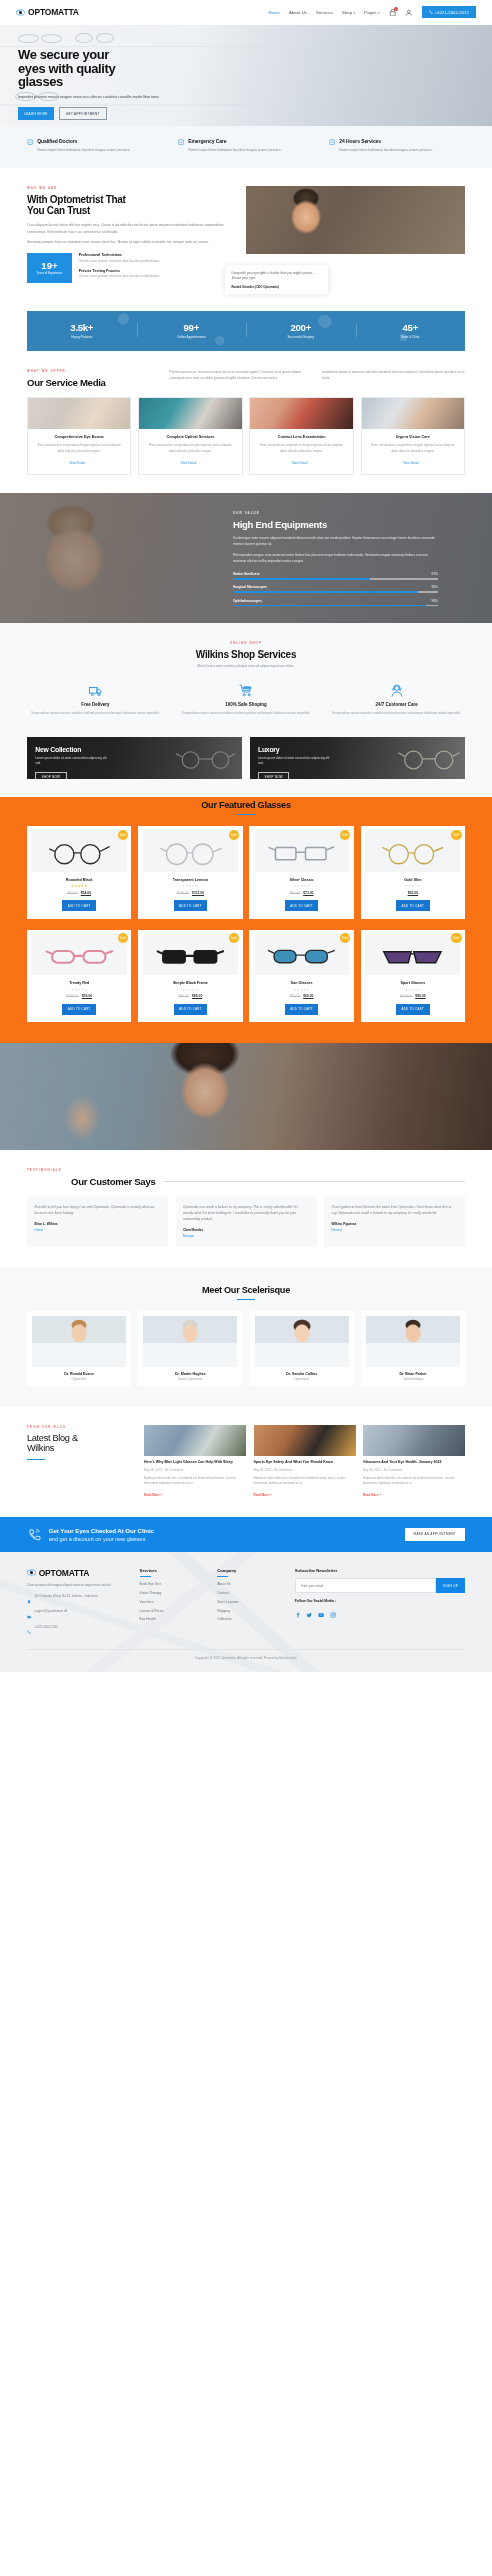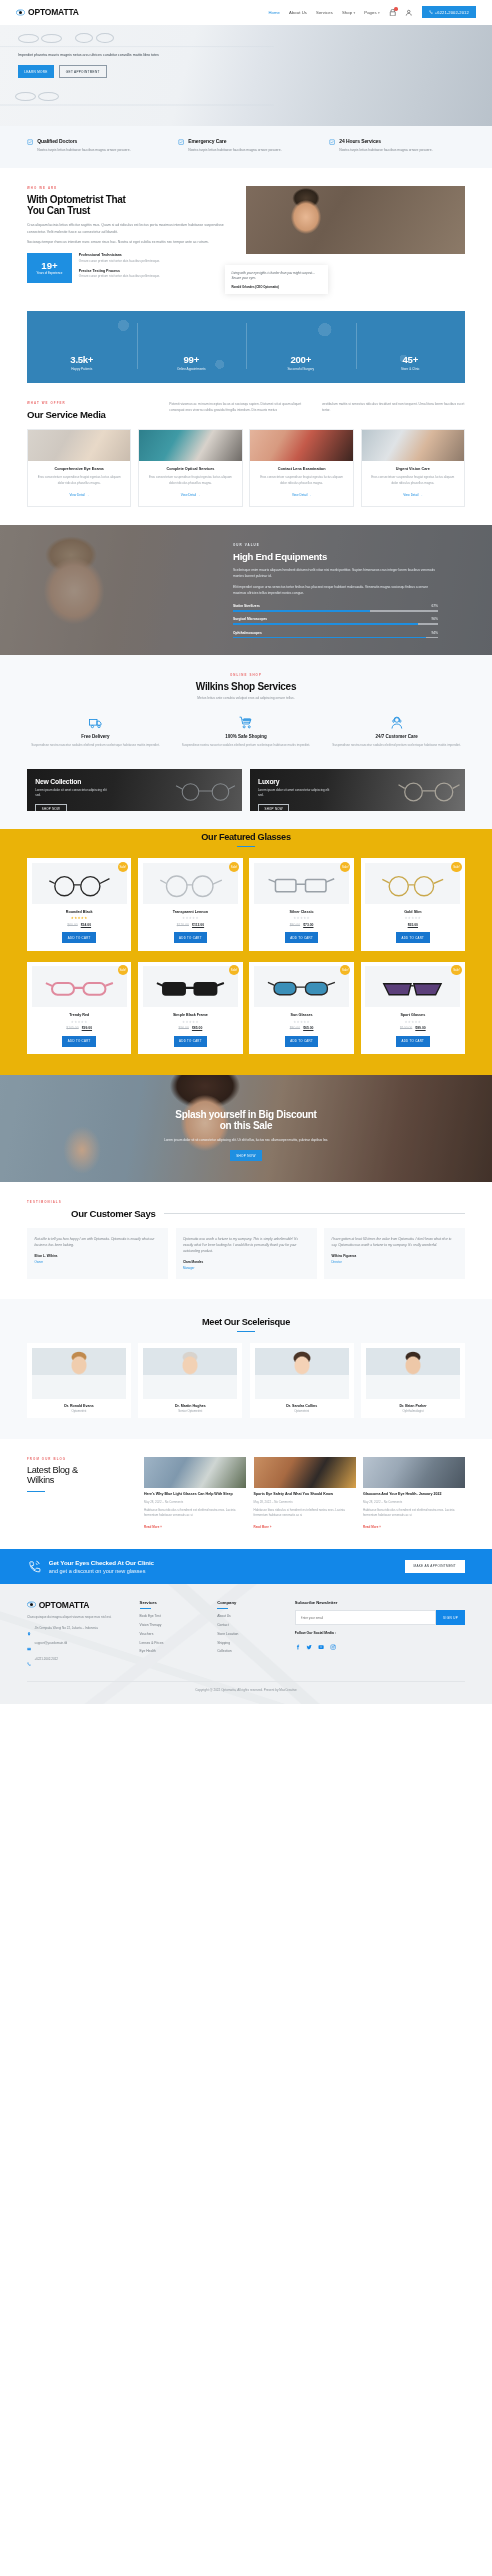--- a/index.html
+++ b/index.html
@@ -135,21 +135,21 @@
       radial-gradient(circle 13.7px at 22% 20%, #fff 0 40%, transparent 41%),
       radial-gradient(circle 11px at 44% 74%, #fff 0 40%, transparent 41%),
       radial-gradient(circle 16.4px at 68% 26%, #fff 0 40%, transparent 41%),
       radial-gradient(circle 9.6px at 86% 66%, #fff 0 40%, transparent 41%);
   }
   .stat { flex: 1; text-align: center; position: relative; z-index: 2; }
   .stat + .stat::before {
     content: ""; position: absolute; left: 0; top: 1.4px; bottom: 1.4px; width: 0.7px;
     background: rgba(255,255,255,.22);
   }
-  .stat .num { font-size: 9.6px; font-weight: bold; color: #fff; letter-spacing: -0.3px; margin-top: 32px; }
+  .stat .num { font-size: 9.6px; font-weight: bold; color: #fff; letter-spacing: -0.3px; }
   .stat .lbl { font-size: 3.1px; color: #eaf3fa; margin-top: 2.1px; }
 
   
   .scope { padding: 4.1px 0 18px; background: #fff; }
   .scope-head { display: flex; gap: 12.3px; align-items: flex-start; }
   .scope-head-l { width: 130px; }
   .scope-head h2 {
     font-size: 9.6px; font-weight: bold; color: #111; margin-top: 4.1px; letter-spacing: -0.3px;
   }
   .scope-head-r { flex: 1; display: flex; gap: 9.6px; }
@@ -207,21 +207,21 @@
   .promo-card .btn-sm {
     margin-top: 5.5px; display: inline-block; font-size: 2.9px; color: #fff;
     border: 0.7px solid #b9bfc4; padding: 2.7px 5.5px; letter-spacing: 0.3px; position: relative; z-index: 3;
   }
   .promo-glass {
     position: absolute; right: 5.5px; top: 8.2px; width: 62px; height: 27px;
     opacity: .85;
   }
 
   
-  .products { background: #eab308; padding: 2.7px 0 20.5px; text-align: center; }
+  .products { background: #f97316; padding: 2.7px 0 20.5px; text-align: center; }
   .products h2 { font-size: 9.2px; font-weight: bold; color: #111; letter-spacing: -0.3px; }
   .title-rule { width: 18px; height: 1.1px; background: #1e8fe1; margin: 4.1px auto 0; }
   .prow { display: flex; gap: 6.8px; margin-top: 11px; }
   .pcard { flex: 1; background: #fff; padding: 4.8px 4.8px 7.5px; position: relative; }
   .pcard-img { height: 41px; background: #f3f5f7; position: relative; overflow: hidden; }
   .sale-badge {
     position: absolute; right: 3.4px; top: 3.4px; width: 10.3px; height: 10.3px; border-radius: 50%;
     background: #f5b722; color: #fff; font-size: 2.9px; display: flex; align-items: center;
     justify-content: center; z-index: 4;
   }
@@ -383,20 +383,25 @@
   <div class="hero-photo"></div>
   <div class="hero-shelf">
     <span class="glasses-ghost" style="left:18px;top:9.6px;width:20.5px;height:9px;"></span>
     <span class="glasses-ghost" style="left:41px;top:9.6px;width:20.5px;height:9px;"></span>
     <span class="glasses-ghost" style="left:75px;top:8.2px;width:18px;height:10.3px;"></span>
     <span class="glasses-ghost" style="left:96px;top:8.2px;width:18px;height:10.3px;"></span>
     <span class="glasses-ghost" style="left:15px;top:67px;width:20.5px;height:9px;"></span>
     <span class="glasses-ghost" style="left:38px;top:67px;width:20.5px;height:9px;"></span>
   </div>
   <div class="hero-inner">
+    <h1>
+      <span>We secure your</span><br>
+      <span>eyes with quality</span><br>
+      <span>glasses</span>
+    </h1>
     <p>Imperdiet pharetra mauris magnis netus arcu ultrices curabitur convallis mattis libro totes</p>
     <div class="hero-btns">
       <button class="btn-primary">LEARN MORE</button>
       <button class="btn-ghost">GET APPOINTMENT</button>
     </div>
   </div>
 </div>
 
 <div class="features">
   <div class="wrap">
@@ -815,27 +820,20 @@
         </div>
         <button class="atc">ADD TO CART</button>
       </div>
     </div>
   </div>
 </div>
 
 <div class="discount">
   <div class="discount-bg"></div>
   <div class="discount-tint"></div>
-  <div class="discount-inner">
-    <h2>
-      <span>Splash yourself in Big Discount</span><br><span>on this Sale</span>
-    </h2>
-    <p>Lorem ipsum dolor sit sit consectetur adipiscing elit. Ut elit tellus, luctus nec ullamcorper mattis, pulvinar dapibus leo.</p>
-    <button class="btn-primary">SHOP NOW</button>
-  </div>
 </div>
 
 <div class="testi">
   <div class="wrap">
     <div class="eyebrow">TESTIMONIALS</div>
     <div class="testi-head">
       <h2>Our Customer Says</h2>
       <span class="rule"></span>
     </div>
     <div class="testi-row">

